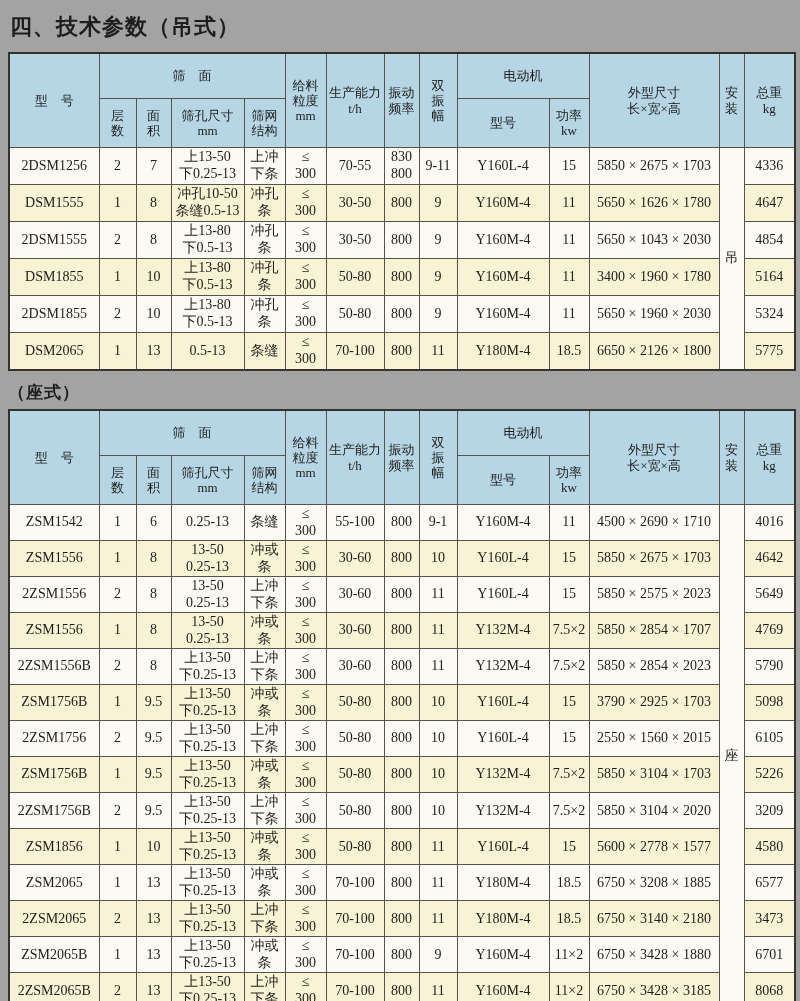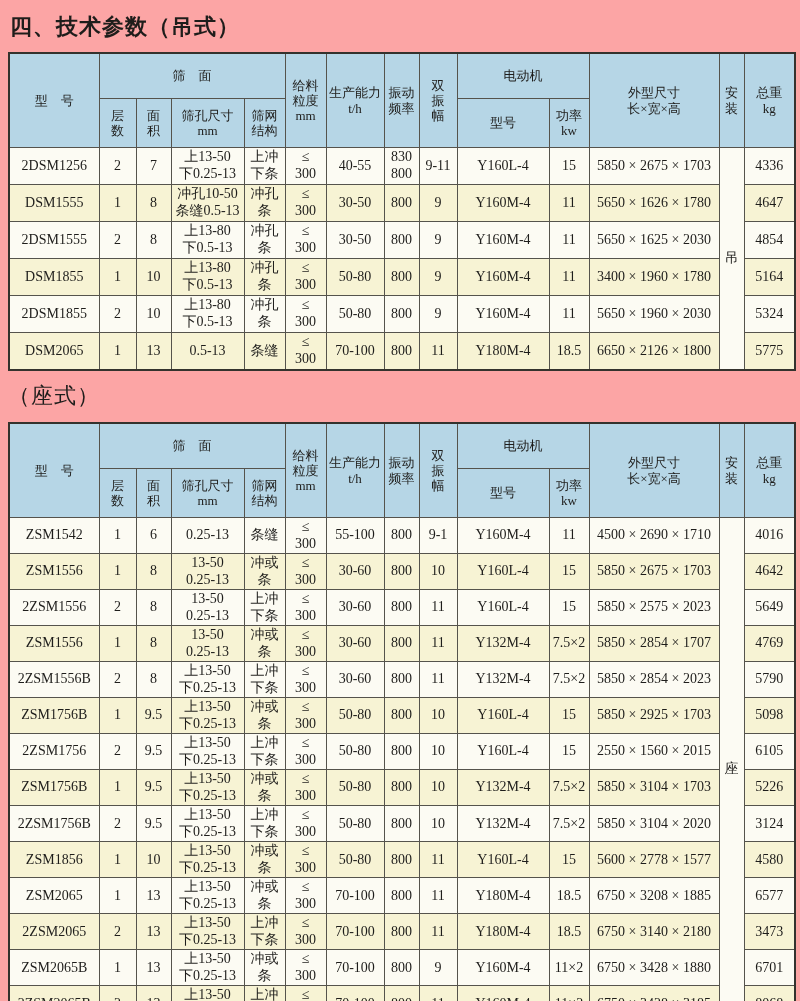--- a/index.html
+++ b/index.html
@@ -1,34 +1,34 @@
 <!DOCTYPE html>
 <html><head>
 <meta charset="utf-8">
 <style>
   html,body{margin:0;padding:0;}
   body{background:#d8d4ca;}
   .page{
     width:800px;height:1001px;margin:0 auto;position:relative;
-    background:#fca5a5;
+    background:#a3a3a3;
     box-sizing:border-box;
     padding:8px 7px 0 8px;
     font-family:"Liberation Serif","DejaVu Serif",serif;
     color:#1e1d1b;
     overflow:hidden;
   }
   .doc-title{
     font-family:"Liberation Sans","DejaVu Sans",sans-serif;
     font-weight:bold;font-size:22px;letter-spacing:1px;
     margin:4px 0 10px 2px;
   }
   .sub-title{
     font-family:"Liberation Sans","DejaVu Sans",sans-serif;
-    font-weight:normal;font-size:22px;letter-spacing:1px;
-    margin:10px 0 11px 0px;
+    font-weight:bold;font-size:17px;letter-spacing:1px;
+    margin:10px 0 5px 0px;
   }
   table.spec{
     width:786px;border-collapse:collapse;table-layout:fixed;
     border:2px solid #34322d;
     background:#fcfbf3;
   }
   table.spec th, table.spec td{
     border:1px solid #55534c;
     text-align:center;vertical-align:middle;
     white-space:pre-line;
@@ -119,21 +119,21 @@
         <tr class="row-plain">
           <td>2DSM1256</td>
           <td>2</td>
           <td>7</td>
           <td>上13-50
 下0.25-13</td>
           <td>上冲
 下条</td>
           <td>≤
 300</td>
-          <td>40-55</td>
+          <td>70-55</td>
           <td>830
 800</td>
           <td>9-11</td>
           <td>Y160L-4</td>
           <td>15</td>
           <td>5850 × 2675 × 1703</td>
           <td rowspan="6" class="install-cell">吊</td>
           <td>4336</td>
         </tr>
         <tr class="row-alt">
@@ -162,21 +162,21 @@
 下0.5-13</td>
           <td>冲孔
 条</td>
           <td>≤
 300</td>
           <td>30-50</td>
           <td>800</td>
           <td>9</td>
           <td>Y160M-4</td>
           <td>11</td>
-          <td>5650 × 1625 × 2030</td>
+          <td>5650 × 1043 × 2030</td>
           <td>4854</td>
         </tr>
         <tr class="row-alt">
           <td>DSM1855</td>
           <td>1</td>
           <td>10</td>
           <td>上13-80
 下0.5-13</td>
           <td>冲孔
 条</td>
@@ -380,21 +380,21 @@
 下0.25-13</td>
           <td>冲或
 条</td>
           <td>≤
 300</td>
           <td>50-80</td>
           <td>800</td>
           <td>10</td>
           <td>Y160L-4</td>
           <td>15</td>
-          <td>5850 × 2925 × 1703</td>
+          <td>3790 × 2925 × 1703</td>
           <td>5098</td>
         </tr>
         <tr class="row-plain">
           <td>2ZSM1756</td>
           <td>2</td>
           <td>9.5</td>
           <td>上13-50
 下0.25-13</td>
           <td>上冲
 下条</td>
@@ -435,21 +435,21 @@
           <td>上冲
 下条</td>
           <td>≤
 300</td>
           <td>50-80</td>
           <td>800</td>
           <td>10</td>
           <td>Y132M-4</td>
           <td>7.5×2</td>
           <td>5850 × 3104 × 2020</td>
-          <td>3124</td>
+          <td>3209</td>
         </tr>
         <tr class="row-alt">
           <td>ZSM1856</td>
           <td>1</td>
           <td>10</td>
           <td>上13-50
 下0.25-13</td>
           <td>冲或
 条</td>
           <td>≤

